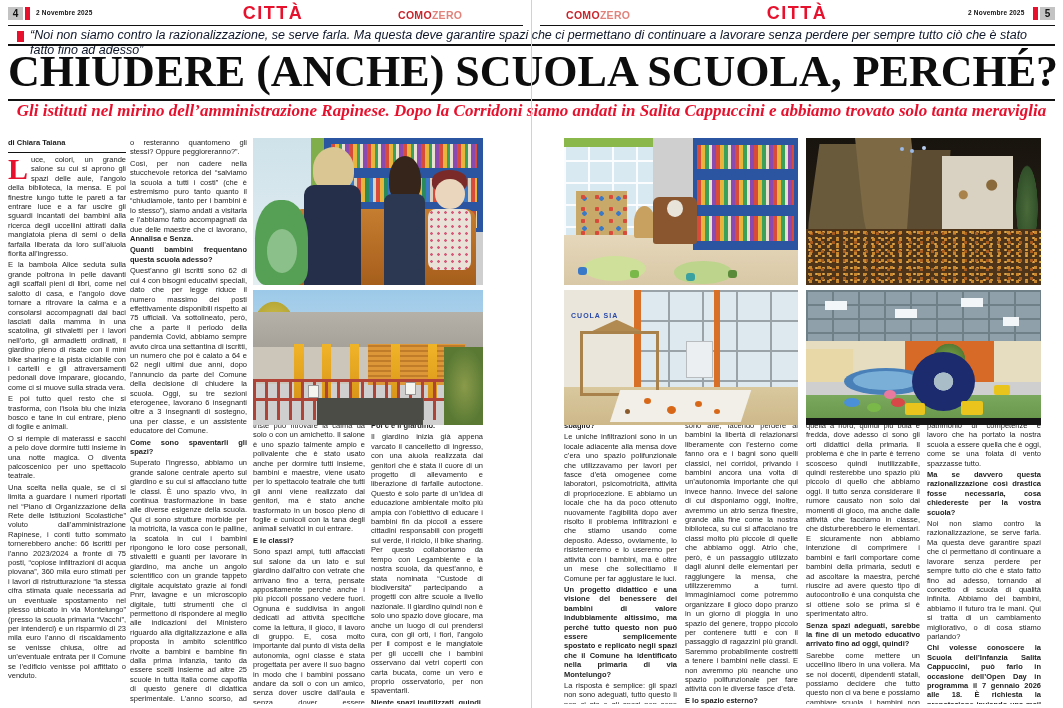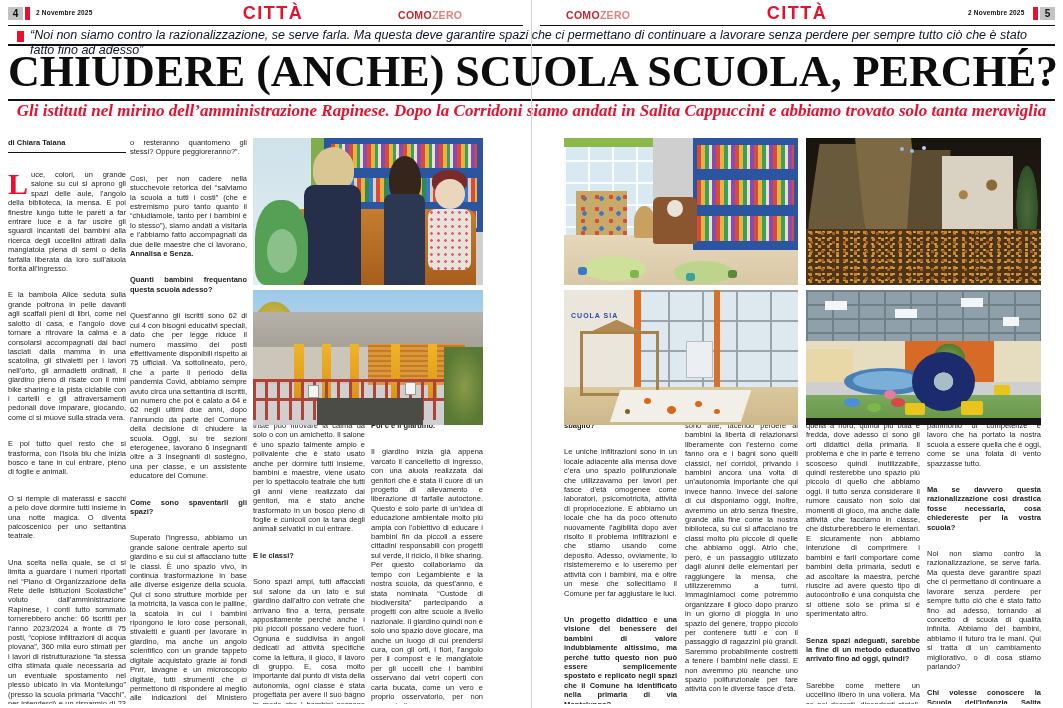--- a/index.html
+++ b/index.html
@@ -19,21 +19,21 @@
   .qsq{position:absolute;left:17px;top:31px;width:7px;height:11px;background:#e8112d;}
   .quote{position:absolute;left:30px;top:28px;width:1020px;font:italic 12.5px/15px "Liberation Sans",sans-serif;
          color:#0f172a;}
   .headline{position:absolute;left:8px;top:46px;width:1047px;text-align:center;white-space:nowrap;
             font:700 44px/52px "Liberation Serif",serif;color:#0d0d0d;letter-spacing:0px;}
   .subhead{position:absolute;left:8px;top:101px;width:1047px;text-align:center;white-space:nowrap;
            font:italic 700 17px/20px "Liberation Serif",serif;color:#e8112d;}
   
   .col{position:absolute;overflow:hidden;text-align:justify;
        font:7.5px/9.4px "Liberation Sans",sans-serif;color:#1d1d1d;}
-  .col p{margin:0 0 17px 0;}
+  .col p{margin:0 0 2px 0;}
   .col p.bh{font-weight:700;}
   .byline{font:700 7.5px/10px "Liberation Sans",sans-serif;border-bottom:1px solid #111;
           padding-bottom:4px;margin:0 0 8px 0;text-align:left;}
   .dropcap{float:left;color:#e8112d;font:700 30px/25px "Liberation Serif",serif;margin:1px 3px 0 0;}
   
   .photo{position:absolute;overflow:hidden;background:#cfcfcf;}
   .photo *{position:absolute;}
   
   .pa-win{left:0;top:0;width:27%;height:100%;background:linear-gradient(#cfe2ea,#e3eef2);}
   .pa-green{left:25%;top:0;width:6%;height:70%;background:#7fae4a;}
@@ -153,21 +153,21 @@
   <div class="headline">CHIUDERE (ANCHE) SCUOLA SCUOLA, PERCHÉ?</div>
   <div class="hline" style="left:8px;top:99px;width:1047px;height:2px;"></div>
   <div class="subhead">Gli istituti nel mirino dell’amministrazione Rapinese. Dopo la Corridoni siamo andati in Salita Cappuccini e abbiamo trovato solo tanta meraviglia</div>
 
   <div class="col" style="left:8px;top:138px;width:118px;height:566px;">
     <p class="byline">di Chiara Taiana</p>
     <div>
         <p class="bp"><span class="dropcap">L</span>uce, colori, un grande salone su cui si aprono gli spazi delle aule, l’angolo della biblioteca, la mensa. E poi finestre lungo tutte le pareti a far entrare luce e a far uscire gli sguardi incantati dei bambini alla ricerca degli uccellini attirati dalla mangiatoia piena di semi o della farfalla liberata da loro sull’aiuola fiorita all’ingresso.</p>
         <p class="bp">E la bambola Alice seduta sulla grande poltrona in pelle davanti agli scaffali pieni di libri, come nel salotto di casa, e l’angolo dove tornare a ritrovare la calma e a consolarsi accompagnati dai baci lasciati dalla mamma in una scatolina, gli stivaletti per i lavori nell’orto, gli armadietti ordinati, il giardino pieno di risate con il mini bike sharing e la pista ciclabile con i cartelli e gli attraversamenti pedonali dove imparare, giocando, come ci si muove sulla strada vera.</p>
         <p class="bp">E poi tutto quel resto che si trasforma, con l’isola blu che inizia bosco e tane in cui entrare, pieno di foglie e animali.</p>
-        <p class="bp">O si riempie di materassi e sacchi a pelo dove dormire tutti insieme in una notte magica. O diventa palcoscenico per uno settantina teatrale.</p>
+        <p class="bp">O si riempie di materassi e sacchi a pelo dove dormire tutti insieme in una notte magica. O diventa palcoscenico per uno spettacolo teatrale.</p>
         <p class="bp">Una scelta nella quale, se ci si limita a guardare i numeri riportati nel “Piano di Organizzazione della Rete delle Istituzioni Scolastiche” voluto dall’amministrazione Rapinese, i conti tutto sommato tornerebbero anche: 66 iscritti per l’anno 2023/2024 a fronte di 75 posti, “copiose infiltrazioni di acqua piovana”, 360 mila euro stimati per i lavori di ristrutturazione “la stessa cifra stimata quale necessaria ad un eventuale spostamento nel plesso ubicato in via Montelungo” (presso la scuola primaria “Vacchi”, per intenderci) e un risparmio di 23 mila euro l’anno di riscaldamento se venisse chiusa, oltre ad un’eventuale entrata per il Comune se l’edificio venisse poi affittato o venduto.</p>
       </div>
   </div>
   <div class="col" style="left:130px;top:138px;width:117px;height:566px;">
     <div>
         <p class="bp">o resteranno quantomeno gli stessi? Oppure peggioreranno?”.</p>
         <p class="bp">Così, per non cadere nella stucchevole retorica del “salviamo la scuola a tutti i costi” (che è estremismo puro tanto quanto il “chiudiamole, tanto per i bambini è lo stesso”), siamo andati a visitarla e l’abbiamo fatto accompagnati da due delle maestre che ci lavorano, <b>Annalisa e Senza.</b></p>
         <p class="bh">Quanti bambini frequentano questa scuola adesso?</p>
         <p class="bp">Quest’anno gli iscritti sono 62 di cui 4 con bisogni educativi speciali, dato che per legge riduce il numero massimo dei posti effettivamente disponibili rispetto ai 75 ufficiali. Va sottolineato, però, che a parte il periodo della pandemia Covid, abbiamo sempre avuto circa una settantina di iscritti, un numero che poi è calato a 64 e 62 negli ultimi due anni, dopo l’annuncio da parte del Comune della decisione di chiudere la scuola. Oggi, su tre sezioni eterogenee, lavorano 6 insegnanti oltre a 3 insegnanti di sostegno, una per classe, e un assistente educatore del Comune.</p>
         <p class="bh">Come sono spaventarli gli spazi?</p>

